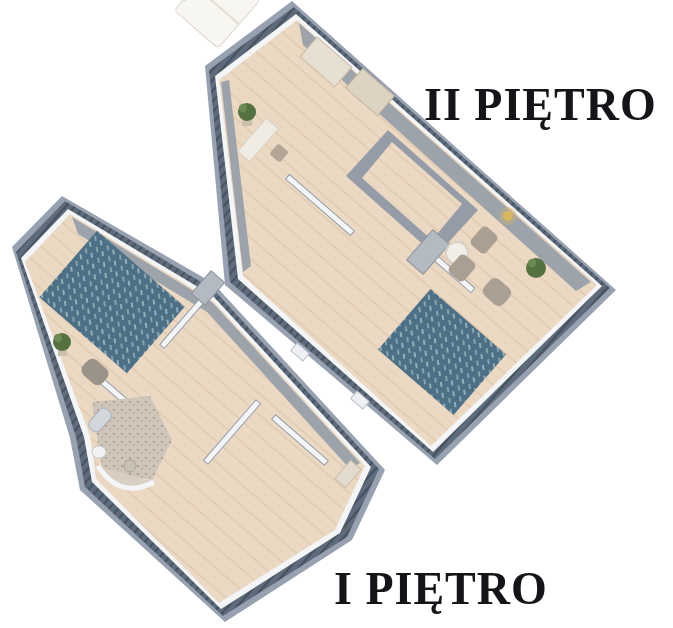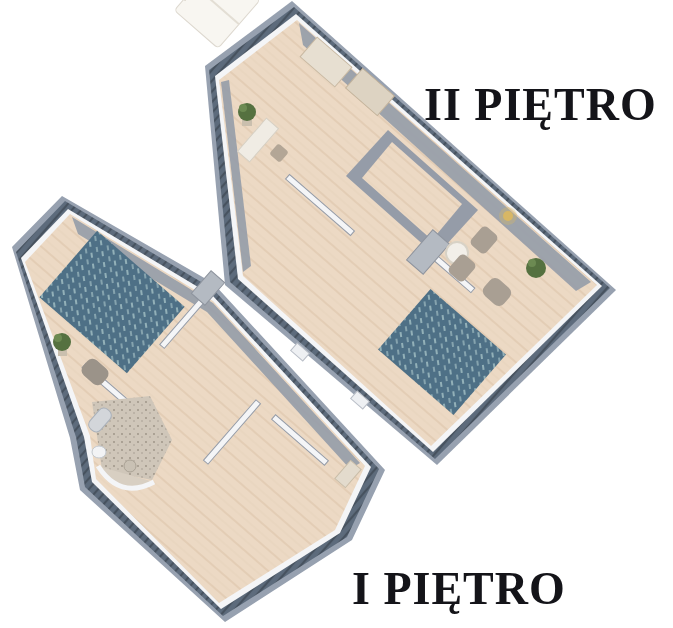--- a/index.html
+++ b/index.html
@@ -7,21 +7,21 @@
     position:relative;width:673px;height:628px;
     background:var(--page-bg,#fff);overflow:hidden;
     font-family:"Liberation Serif","DejaVu Serif",serif;
   }
   .stage svg{position:absolute;left:0;top:0;}
   .floor-label{
     position:absolute;font-weight:700;font-size:46px;line-height:1;
     letter-spacing:1px;color:var(--text-black,#141419);white-space:nowrap;text-align:right;
   }
   .floor-label.second{left:424px;top:82px;}
-  .floor-label.first{left:352px;top:566px;}
+  .floor-label.first{left:334px;top:566px;}
 </style>
 </head>
 <body>
 
 <div class="stage">
 
   <svg width="673" height="628" viewBox="0 0 673 628">
     <defs>
       <pattern id="wood" patternUnits="userSpaceOnUse" width="16" height="16" patternTransform="rotate(41)">
         <rect width="16" height="16" style="fill:var(--floor-wood)"></rect>

